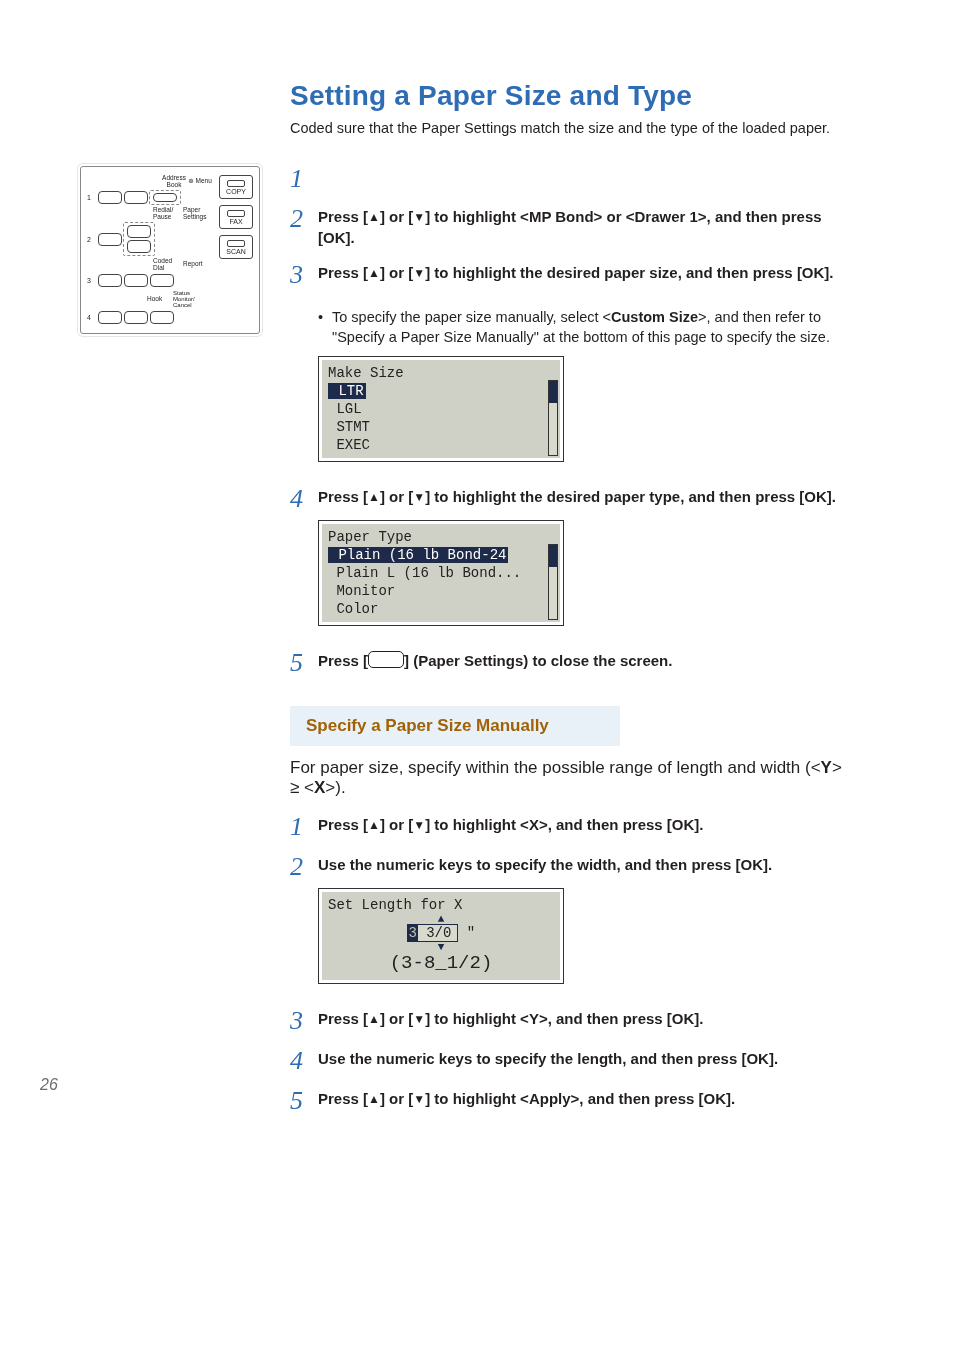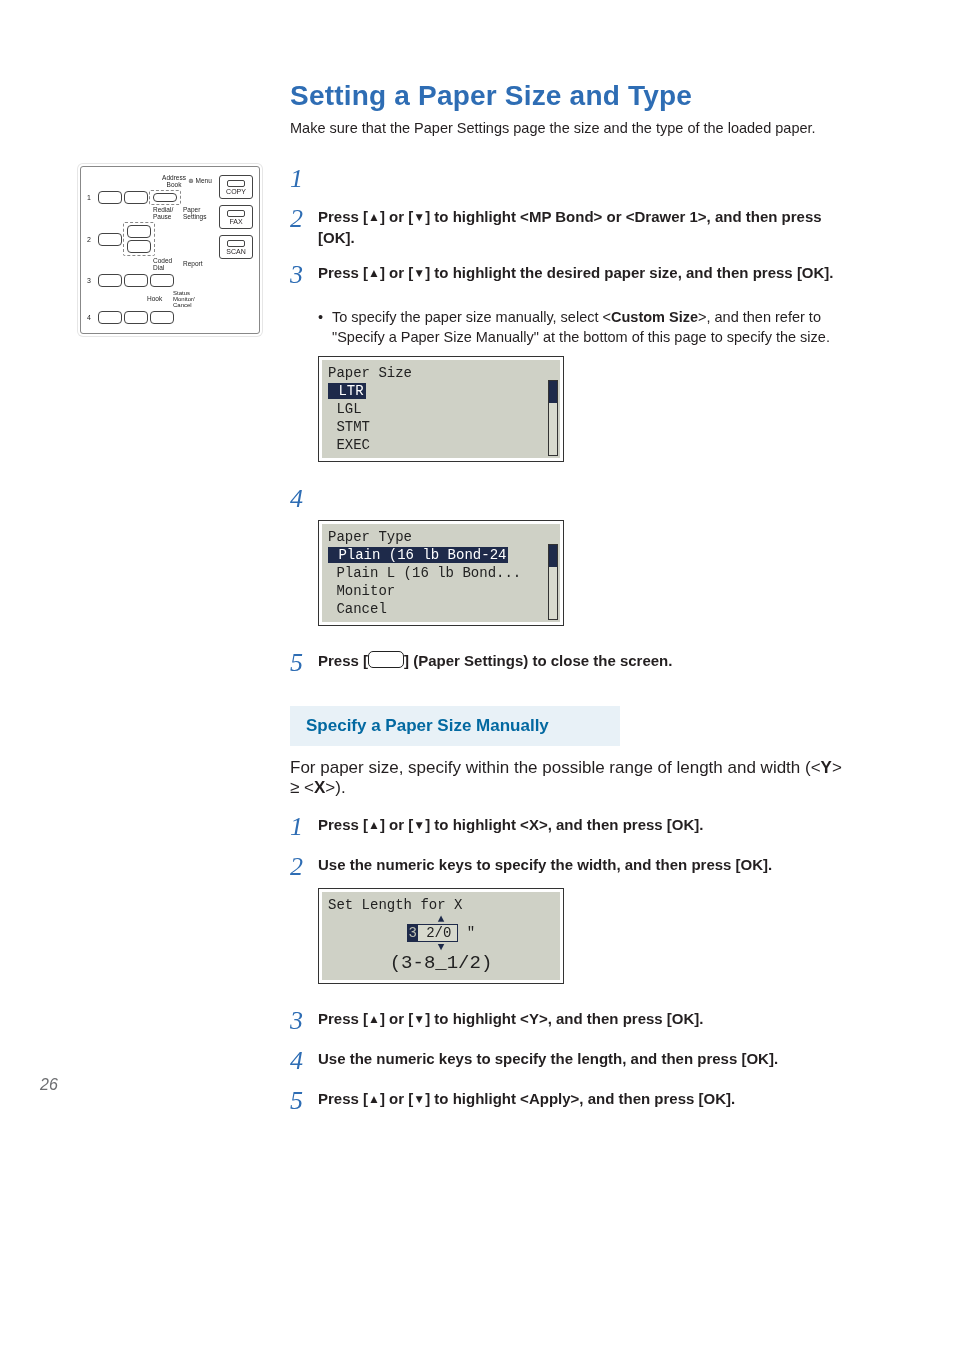--- a/index.html
+++ b/index.html
@@ -147,21 +147,21 @@
     margin-left:0;
   }
   .subhead-wrap {
     background:#e8f1f7;
     margin-left:0;
     padding:10px 16px;
     width: 298px;
     margin-bottom:12px;
   }
   .subhead {
-    color:#0369a1;
+    color:#a16207;
     font-weight:bold;
     font-size:17px;
   }
   .subintro {
     font-size:17px;
     margin-bottom:16px;
   }
   .pagenum {
     position:absolute;
     left:40px;
@@ -175,21 +175,21 @@
     font-size:12px;
     vertical-align:1px;
   }
 </style>
 </head>
 <body>
 
 <div class="page">
 
   <div class="title">Setting a Paper Size and Type</div>
-  <div class="intro">Make sure that the Paper Settings page the size and the type of the loaded paper.</div>
+  <div class="intro">Coded sure that the Paper Settings match the size and the type of the loaded paper.</div>
 
   <div class="body">
 
     <div class="left">
       <div class="keypad">
         <div class="keypad-inner">
           <div class="keypad-grid">
             <div class="row">
               <div class="numbox"></div>
               <div style="flex:1"></div>
@@ -286,41 +286,44 @@
         <div class="stepnum">3</div>
         <div class="stepbody">
           <span class="stepmain"><span>Press [</span><span class="upglyph">▲</span><span>] or [</span><span class="dnglyph">▼</span><span>] to highlight the desired paper size, and then press [OK].</span></span>
           <div class="bullet">
             <span>To specify the paper size manually, select &lt;</span><b>Custom Size</b><span>&gt;, and then refer to "Specify a Paper Size Manually" at the bottom of this page to specify the size.</span>
           </div>
         </div>
       </div>
       <div class="lcd">
         <div class="lcd-inner">
-          <div class="lcd-line">Paper Size</div>
+          <div class="lcd-line">Make Size</div>
           <div class="lcd-line"><span class="lcd-sel"> LTR</span></div>
           <div class="lcd-line"> LGL</div>
           <div class="lcd-line"> STMT</div>
           <div class="lcd-line"> EXEC</div>
           <div class="lcd-scroll">
               <div class="knob"></div>
             </div>
         </div>
       </div>
 
       <div class="step" style="margin-top:24px;margin-bottom:8px">
         <div class="stepnum">4</div>
+        <div class="stepbody">
+          <span class="stepmain"><span>Press [</span><span class="upglyph">▲</span><span>] or [</span><span class="dnglyph">▼</span><span>] to highlight the desired paper type, and then press [OK].</span></span>
+        </div>
       </div>
       <div class="lcd">
         <div class="lcd-inner">
           <div class="lcd-line">Paper Type</div>
           <div class="lcd-line"><span class="lcd-sel"> Plain (16 lb Bond-24</span></div>
           <div class="lcd-line"> Plain L (16 lb Bond...</div>
           <div class="lcd-line"> Monitor</div>
-          <div class="lcd-line"> Cancel</div>
+          <div class="lcd-line"> Color</div>
           <div class="lcd-scroll">
               <div class="knob"></div>
             </div>
         </div>
       </div>
 
       <div class="step" style="margin-top:24px">
         <div class="stepnum">5</div>
         <div class="stepbody">
           <span class="stepmain">
@@ -344,21 +347,21 @@
 
         <div class="step" style="margin-bottom:8px">
           <div class="stepnum">2</div>
           <div class="stepbody"><span class="stepmain">Use the numeric keys to specify the width, and then press [OK].</span></div>
         </div>
         <div class="lcd">
           <div class="lcd-inner" style="padding-bottom:6px">
             <div class="lcd-line">Set Length for X</div>
             <div class="lcd-center lcd-arrow">▲</div>
             <div class="lcd-center">
-              <span class="lcd-input"><span class="cursor">3</span><span>  2/0</span></span> <span>"</span>
+              <span class="lcd-input"><span class="cursor">3</span><span>  3/0</span></span> <span>"</span>
             </div>
             <div class="lcd-center lcd-arrow">▼</div>
             <div class="lcd-center" style="font-size:19px">(3-8_1/2)</div>
           </div>
         </div>
 
         <div class="step" style="margin-top:24px">
           <div class="stepnum">3</div>
           <div class="stepbody"><span class="stepmain"><span>Press [</span><span class="upglyph">▲</span><span>] or [</span><span class="dnglyph">▼</span><span>] to highlight &lt;</span><span>Y</span><span>&gt;, and then press [OK].</span></span></div>
         </div>

